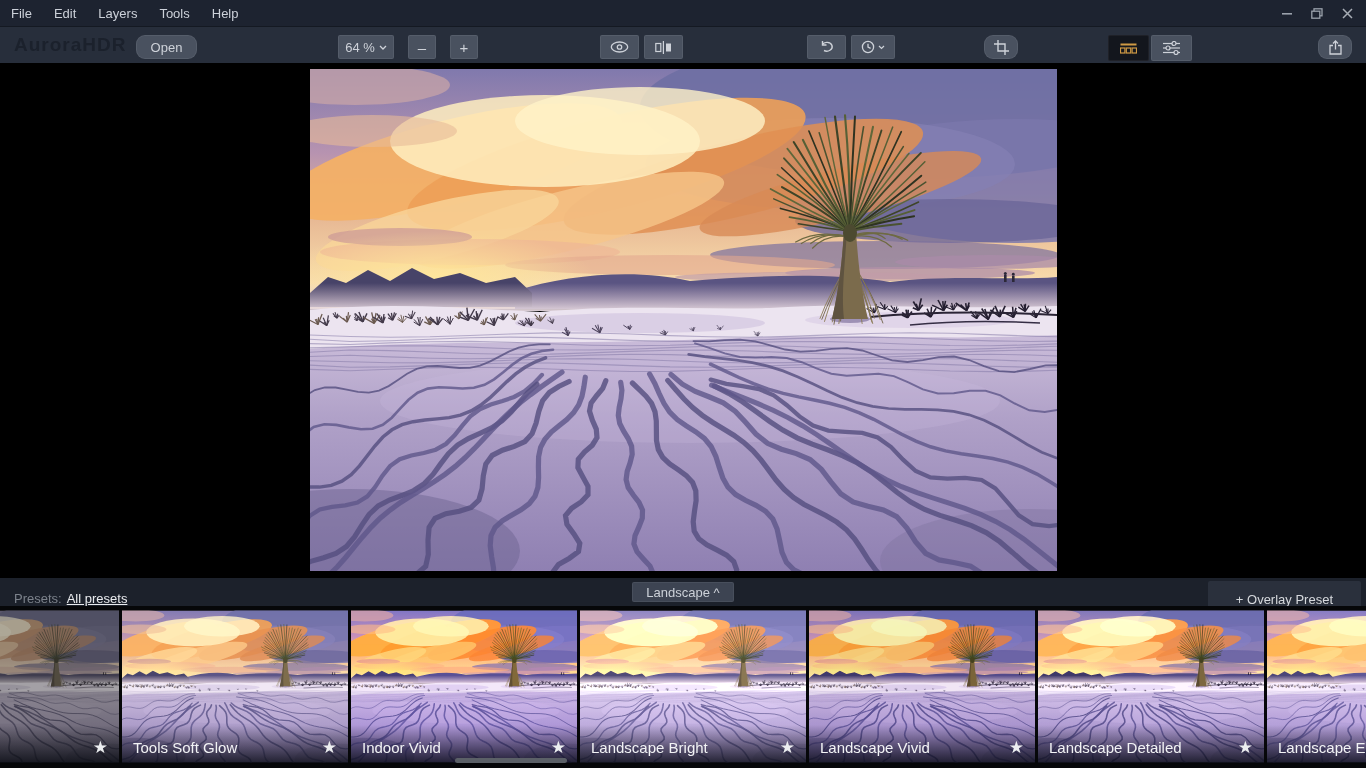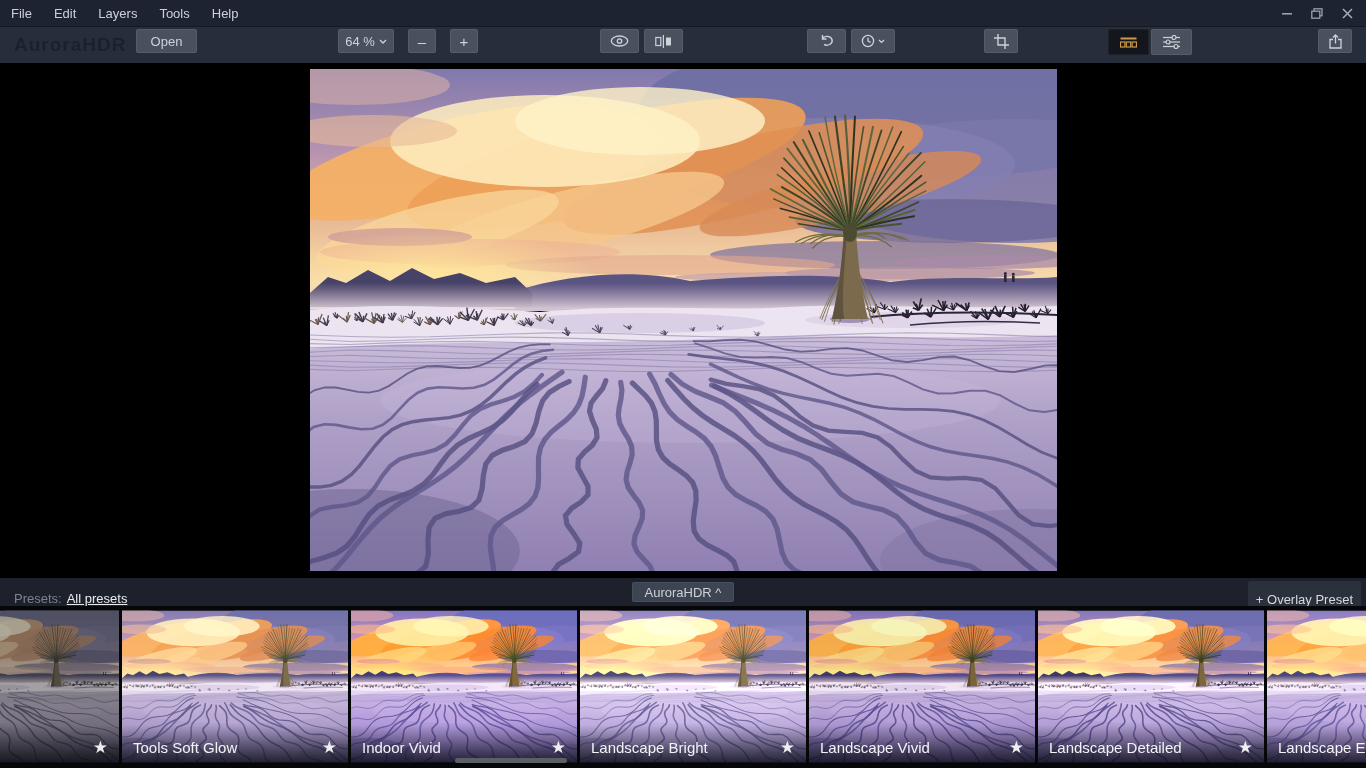--- a/index.html
+++ b/index.html
@@ -7,21 +7,21 @@
   
   .menubar{height:26px;background:#1d2330;display:flex;align-items:center;}
   .menu-item{color:#ccd1d9;font-size:13px;padding:0 11px;height:100%;display:flex;align-items:center;cursor:default;}
   .win-controls{margin-left:auto;display:flex;align-items:center;gap:16px;padding-right:12px;}
   .win-btn{width:14px;height:12px;display:flex;align-items:center;justify-content:center;color:#9aa1ab;}
   
   .toolbar{height:36px;background:#272e3b;position:relative;border-top:1px solid #141922;}
   .logo{position:absolute;left:14px;top:7px;font-size:19px;letter-spacing:1px;color:#1b212c;font-weight:bold;}
   .btn{height:24px;background:#49515f;border:1px solid rgba(255,255,255,.07);border-radius:2px;color:#ced2d9;
        display:flex;align-items:center;justify-content:center;font-size:13px;box-sizing:border-box;}
-  .abs{position:absolute;top:2px;}
+  .abs{position:absolute;top:8px;border-radius:9px;}
   .open-btn{left:136px;width:61px;}
   .zoom-group{left:338px;display:flex;gap:14px;}
   .zoom-val{width:56px;gap:4px;}
   .sq{width:28px;font-size:15px;}
   .view-group{left:600px;display:flex;gap:5px;}
   .ic-btn{width:39px;}
   .hist-group{left:807px;display:flex;gap:5px;}
   .hist-btn{width:44px;gap:3px;}
   .crop-btn{left:984px;width:34px;}
   .toggle-group{left:1108px;display:flex;gap:2px;}
@@ -32,21 +32,21 @@
   
   .canvas{height:515px;background:#000;position:relative;}
   .photo{position:absolute;left:310px;top:6px;width:747px;height:502px;}
   .photo svg{display:block;width:747px;height:502px;}
   
   .presetbar{height:28px;background:#1c212b;position:relative;display:flex;align-items:flex-end;}
   .pb-label{margin-left:14px;font-size:13px;color:#7c828b;}
   .pb-current{margin-left:5px;font-size:13px;color:#e9ebee;text-decoration:underline;}
   .categories-btn{position:absolute;left:632px;top:4px;width:102px;height:20px;background:#3d4452;border-radius:2px;
        color:#ccd1d8;font-size:13px;display:flex;align-items:center;justify-content:center;border:1px solid rgba(255,255,255,.06);box-sizing:border-box;}
-  .overlay-btn{position:absolute;right:5px;top:3px;height:36px;padding:0 8px;background:#2a303c;border-radius:2px;
+  .overlay-btn{position:absolute;right:5px;top:3px;height:36px;padding:0 28px;background:#2a303c;border-radius:2px;
        color:#d6d9dd;font-size:13px;display:flex;align-items:center;}
   
   .strip{height:163px;background:#060709;position:relative;display:flex;gap:3px;padding-top:4px;box-sizing:border-box;}
   .thumb{height:153px;position:relative;overflow:hidden;flex:none;background:#111;}
   .thumb svg{position:absolute;top:0;width:226px;height:153px;}
   .t0{width:119px;} .t0 svg{right:0;}
   .t1,.t2,.t3,.t4,.t5{width:226px;} .t1 svg,.t2 svg,.t3 svg,.t4 svg,.t5 svg{left:0;}
   .t6{width:110px;} .t6 svg{left:0;}
   .t0 svg{filter:brightness(.7) saturate(.55);}
   .t1 svg{filter:brightness(1.02) saturate(1.05);}
@@ -601,21 +601,21 @@
   <div class="photo">
     <svg viewBox="0 0 747 502">
         <use href="#scene"></use>
       </svg>
   </div>
 </div>
 
 <div class="presetbar">
   <span class="pb-label">Presets:</span>
   <span class="pb-current">All presets</span>
-  <div class="categories-btn">AuroraHDR ^</div>
+  <div class="categories-btn">Landscape ^</div>
   <div class="overlay-btn">+ Overlay Preset</div>
 </div>
 
 <div class="strip">
   <div class="thumb t0">
     <svg viewBox="0 0 747 502">
         <use href="#scene"></use>
       </svg>
     <div class="thumb-overlay">
       <span class="thumb-name"></span>

